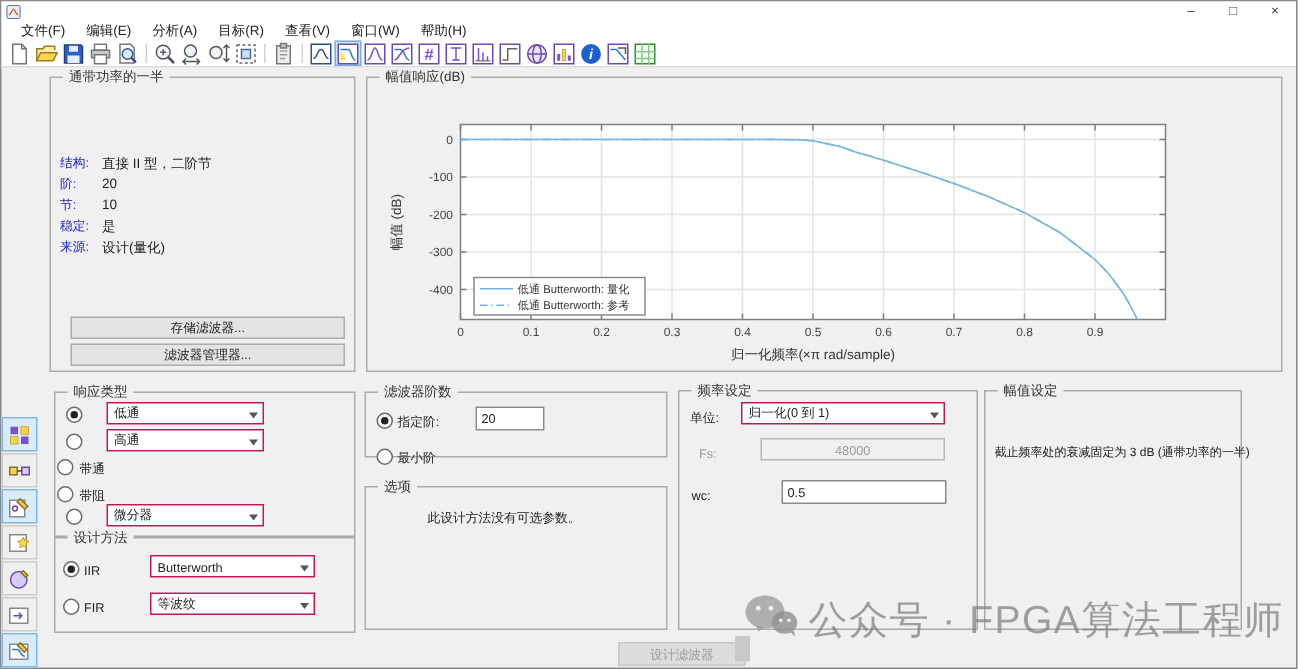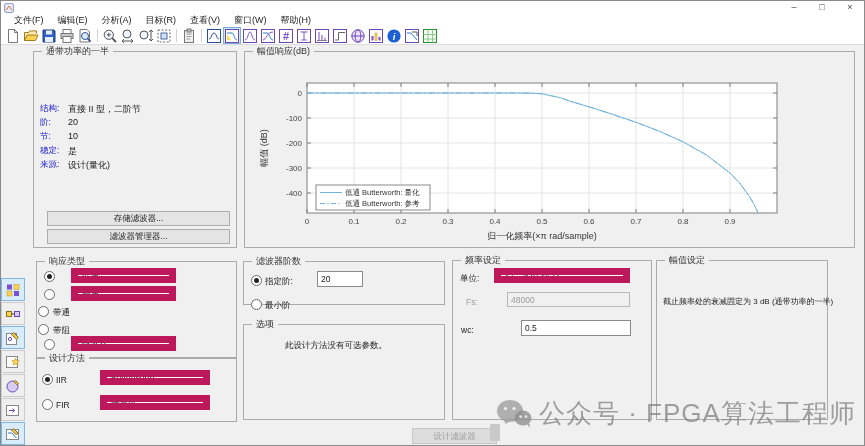--- a/index.html
+++ b/index.html
@@ -21,35 +21,35 @@
   
   .gb { position:absolute; border:1px solid #ababab; }
   .gb-title { position:absolute; top:-6px; left:8px; background:#f0f0f0; padding:0 4px; font-size:9px; color:#333; white-space:nowrap; line-height:10px; }
   
   .lbl { position:absolute; font-size:8.5px; white-space:nowrap; color:#222; }
   .lbl.blue { color:#2222cc; }
   .lbl.gray { color:#9a9a9a; }
   .val { position:absolute; font-size:9px; white-space:nowrap; color:#222; }
   .win-btn { position:absolute; background:#e4e4e4; border:1px solid #adadad; font-size:8.5px; color:#222; text-align:center; line-height:13px; cursor:default; }
   .win-btn.disabled { background:#dddddd; border-color:#c6c6c6; color:#9c9c9c; }
-  .dd { position:absolute; height:15px; background:#fff; border:7px solid #be185d; font-size:8.5px; display:flex; align-items:center; padding:0 14px 0 4px; overflow:hidden; white-space:nowrap; }
+  .dd { position:absolute; height:15px; background:#fff; border:1px solid #be185d; font-size:8.5px; display:flex; align-items:center; padding:0 14px 0 4px; overflow:hidden; white-space:nowrap; }
   .dd .chev { position:absolute; right:3px; top:6px; width:0; height:0; border-left:3.5px solid transparent; border-right:3.5px solid transparent; border-top:4px solid #555; }
   .tb { position:absolute; height:16px; background:#fff; border:1px solid #8a8a8a; font-size:8.5px; padding:0 3px; font-family:inherit; color:#222; }
   .tb:disabled, .tb.disabled { background:#f0f0f0; color:#9a9a9a; border-color:#b8b8b8; }
   .radio { position:absolute; width:11px; height:11px; border:1px solid #6a6a6a; border-radius:50%; background:#fff; }
   .radio.checked::after { content:""; position:absolute; left:2px; top:2px; width:5px; height:5px; border-radius:50%; background:#222; }
   .note { position:absolute; font-size:8.5px; color:#222; white-space:nowrap; }
   
   .sidebar { position:absolute; left:1px; top:278px; width:25px; }
   .sbtn { width:24px; height:23px; margin-bottom:1px; background:#efefef; border:1px solid #cccccc; display:flex; align-items:center; justify-content:center; }
   .sbtn.sel { background:#d9ecfb; border:1px solid #84b6de; }
   
   #chart-svg { position:absolute; left:0; top:0; }
   
-  .watermark { position:absolute; left:496px; top:396px; display:flex; align-items:center; gap:7px; pointer-events:none; }
+  .watermark { position:absolute; left:496px; top:396px; display:flex; gap:7px; pointer-events:none; }
   .watermark .wm-text { font-size:26px; color:rgba(125,125,125,0.72); letter-spacing:1px; white-space:nowrap; }
   .artifact { position:absolute; left:490px; top:424px; width:10px; height:17px; background:#c9c9c9; }
 </style>
 </head>
 <body>
 
 <div class="titlebar">
   <svg class="appicon" viewBox="0 0 16 16">
       <rect x="1" y="1" width="14" height="14" rx="2" fill="#e9eef9" stroke="#5060a0"></rect>
       <path d="M3 11c3 0 3-6 5-6s2 6 5 6" fill="none" stroke="#d06020" stroke-width="1.4"></path>
@@ -428,21 +428,21 @@
 
 <div class="gb" style="left:452px; top:260px; width:200px; height:160px;">
   <span class="gb-title">频率设定</span>
 </div>
 <span class="lbl" style="left:460px; top:273px;">单位:</span>
 <div class="dd" style="left:494px; top:268px; width:136px;">
   <span>归一化(0 到 1)</span>
     <span class="chev"></span>
 </div>
 <span class="lbl gray" style="left:466px; top:297px;">Fs:</span>
-<input class="tb disabled" disabled="" style="left: 507px; top: 292px; width: 123px; height: 15px;" value="48000">
+<input class="tb disabled" disabled="" style="left: 507px; top: 292px; width: 123px; height: 15px; text-align: center;" value="48000">
 <span class="lbl" style="left:461px; top:325px;">wc:</span>
 <input class="tb" style="left: 521px; top: 320px; width: 110px;" value="0.5">
 
 <div class="gb" style="left:656px; top:260px; width:172px; height:160px;">
   <span class="gb-title">幅值设定</span>
 </div>
 <span class="note" style="left:663px; top:296px; font-size:8px;">截止频率处的衰减固定为 3 dB (通带功率的一半)</span>
 
 <div class="win-btn disabled" style="left:412px; top:428px; width:85px; height:16px; line-height:14px;">设计滤波器</div>
 

